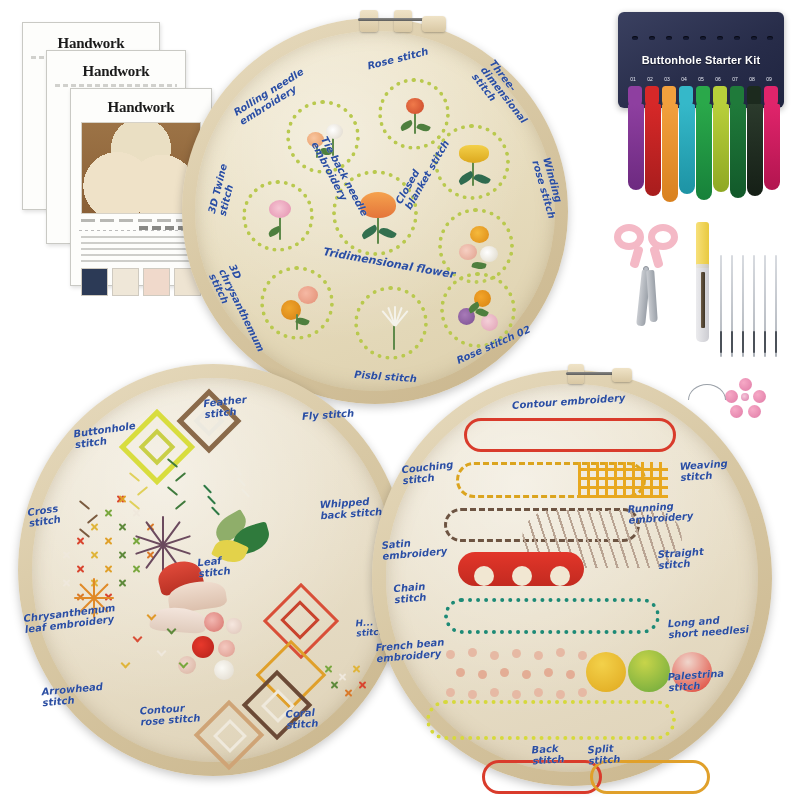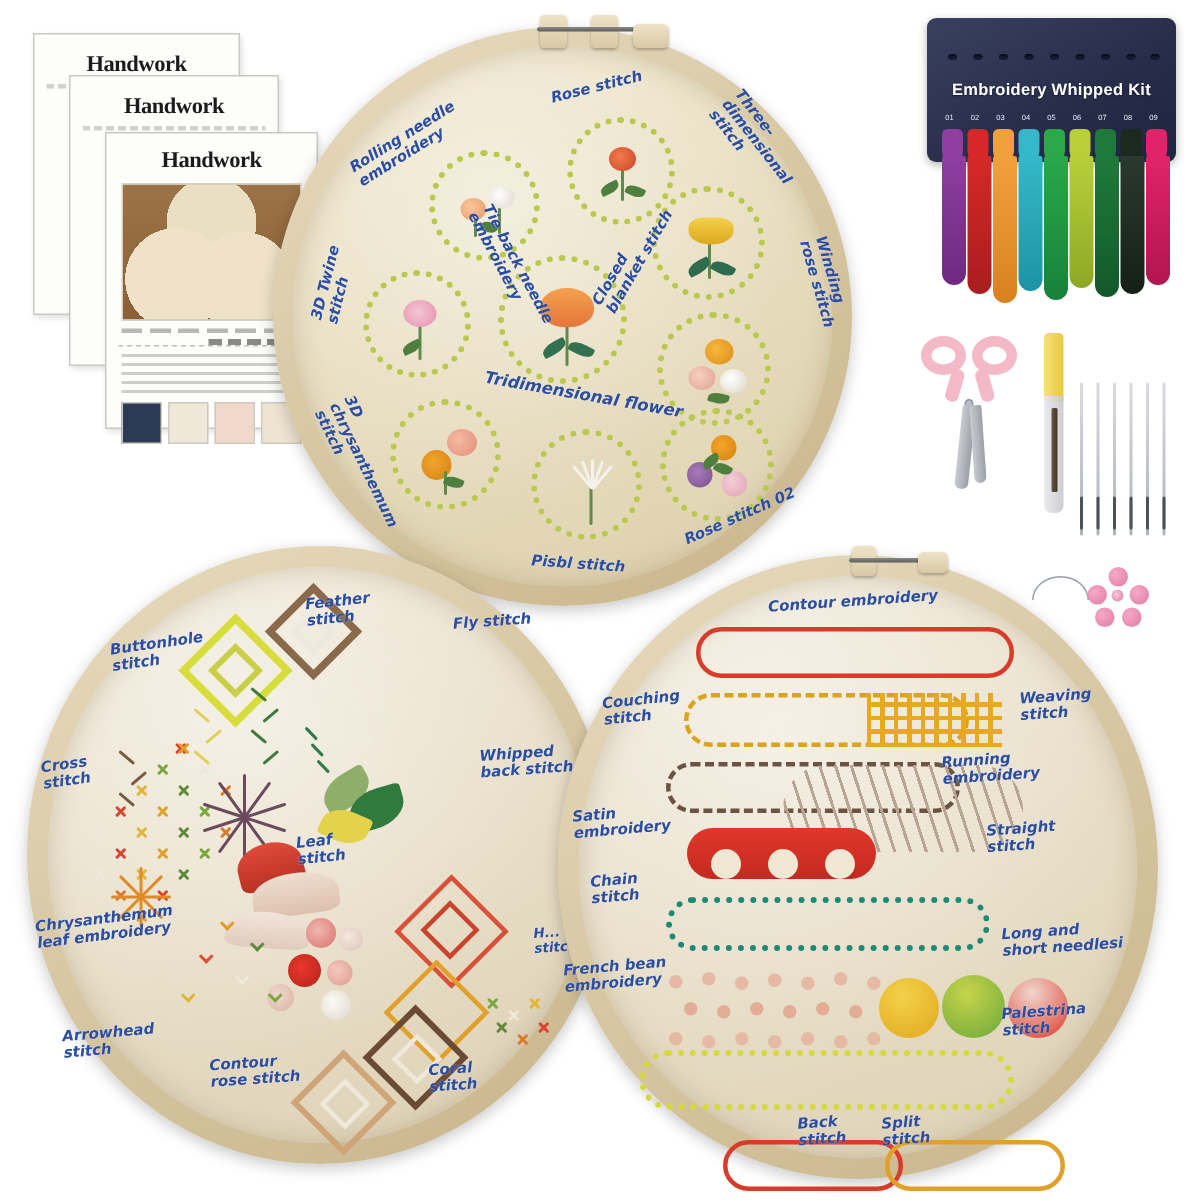--- a/index.html
+++ b/index.html
@@ -616,21 +616,21 @@
     <div class="hole" style="left:14px;  top:24px;"></div>
     <div class="hole" style="left:31px;  top:24px;"></div>
     <div class="hole" style="left:48px;  top:24px;"></div>
     <div class="hole" style="left:65px;  top:24px;"></div>
     <div class="hole" style="left:82px;  top:24px;"></div>
     <div class="hole" style="left:99px;  top:24px;"></div>
     <div class="hole" style="left:116px; top:24px;"></div>
     <div class="hole" style="left:133px; top:24px;"></div>
     <div class="hole" style="left:149px; top:24px;"></div>
 
-    <div class="kit-title" style="top:42px;">Embroidery Whipped Kit</div>
+    <div class="kit-title" style="top:42px;">Buttonhole Starter Kit</div>
 
     <div class="slotnum" style="left:9px;  top:64px;">01</div>
     <div class="slotnum" style="left:26px; top:64px;">02</div>
     <div class="slotnum" style="left:43px; top:64px;">03</div>
     <div class="slotnum" style="left:60px; top:64px;">04</div>
     <div class="slotnum" style="left:77px; top:64px;">05</div>
     <div class="slotnum" style="left:94px; top:64px;">06</div>
     <div class="slotnum" style="left:111px; top:64px;">07</div>
     <div class="slotnum" style="left:128px; top:64px;">08</div>
     <div class="slotnum" style="left:145px; top:64px;">09</div>

